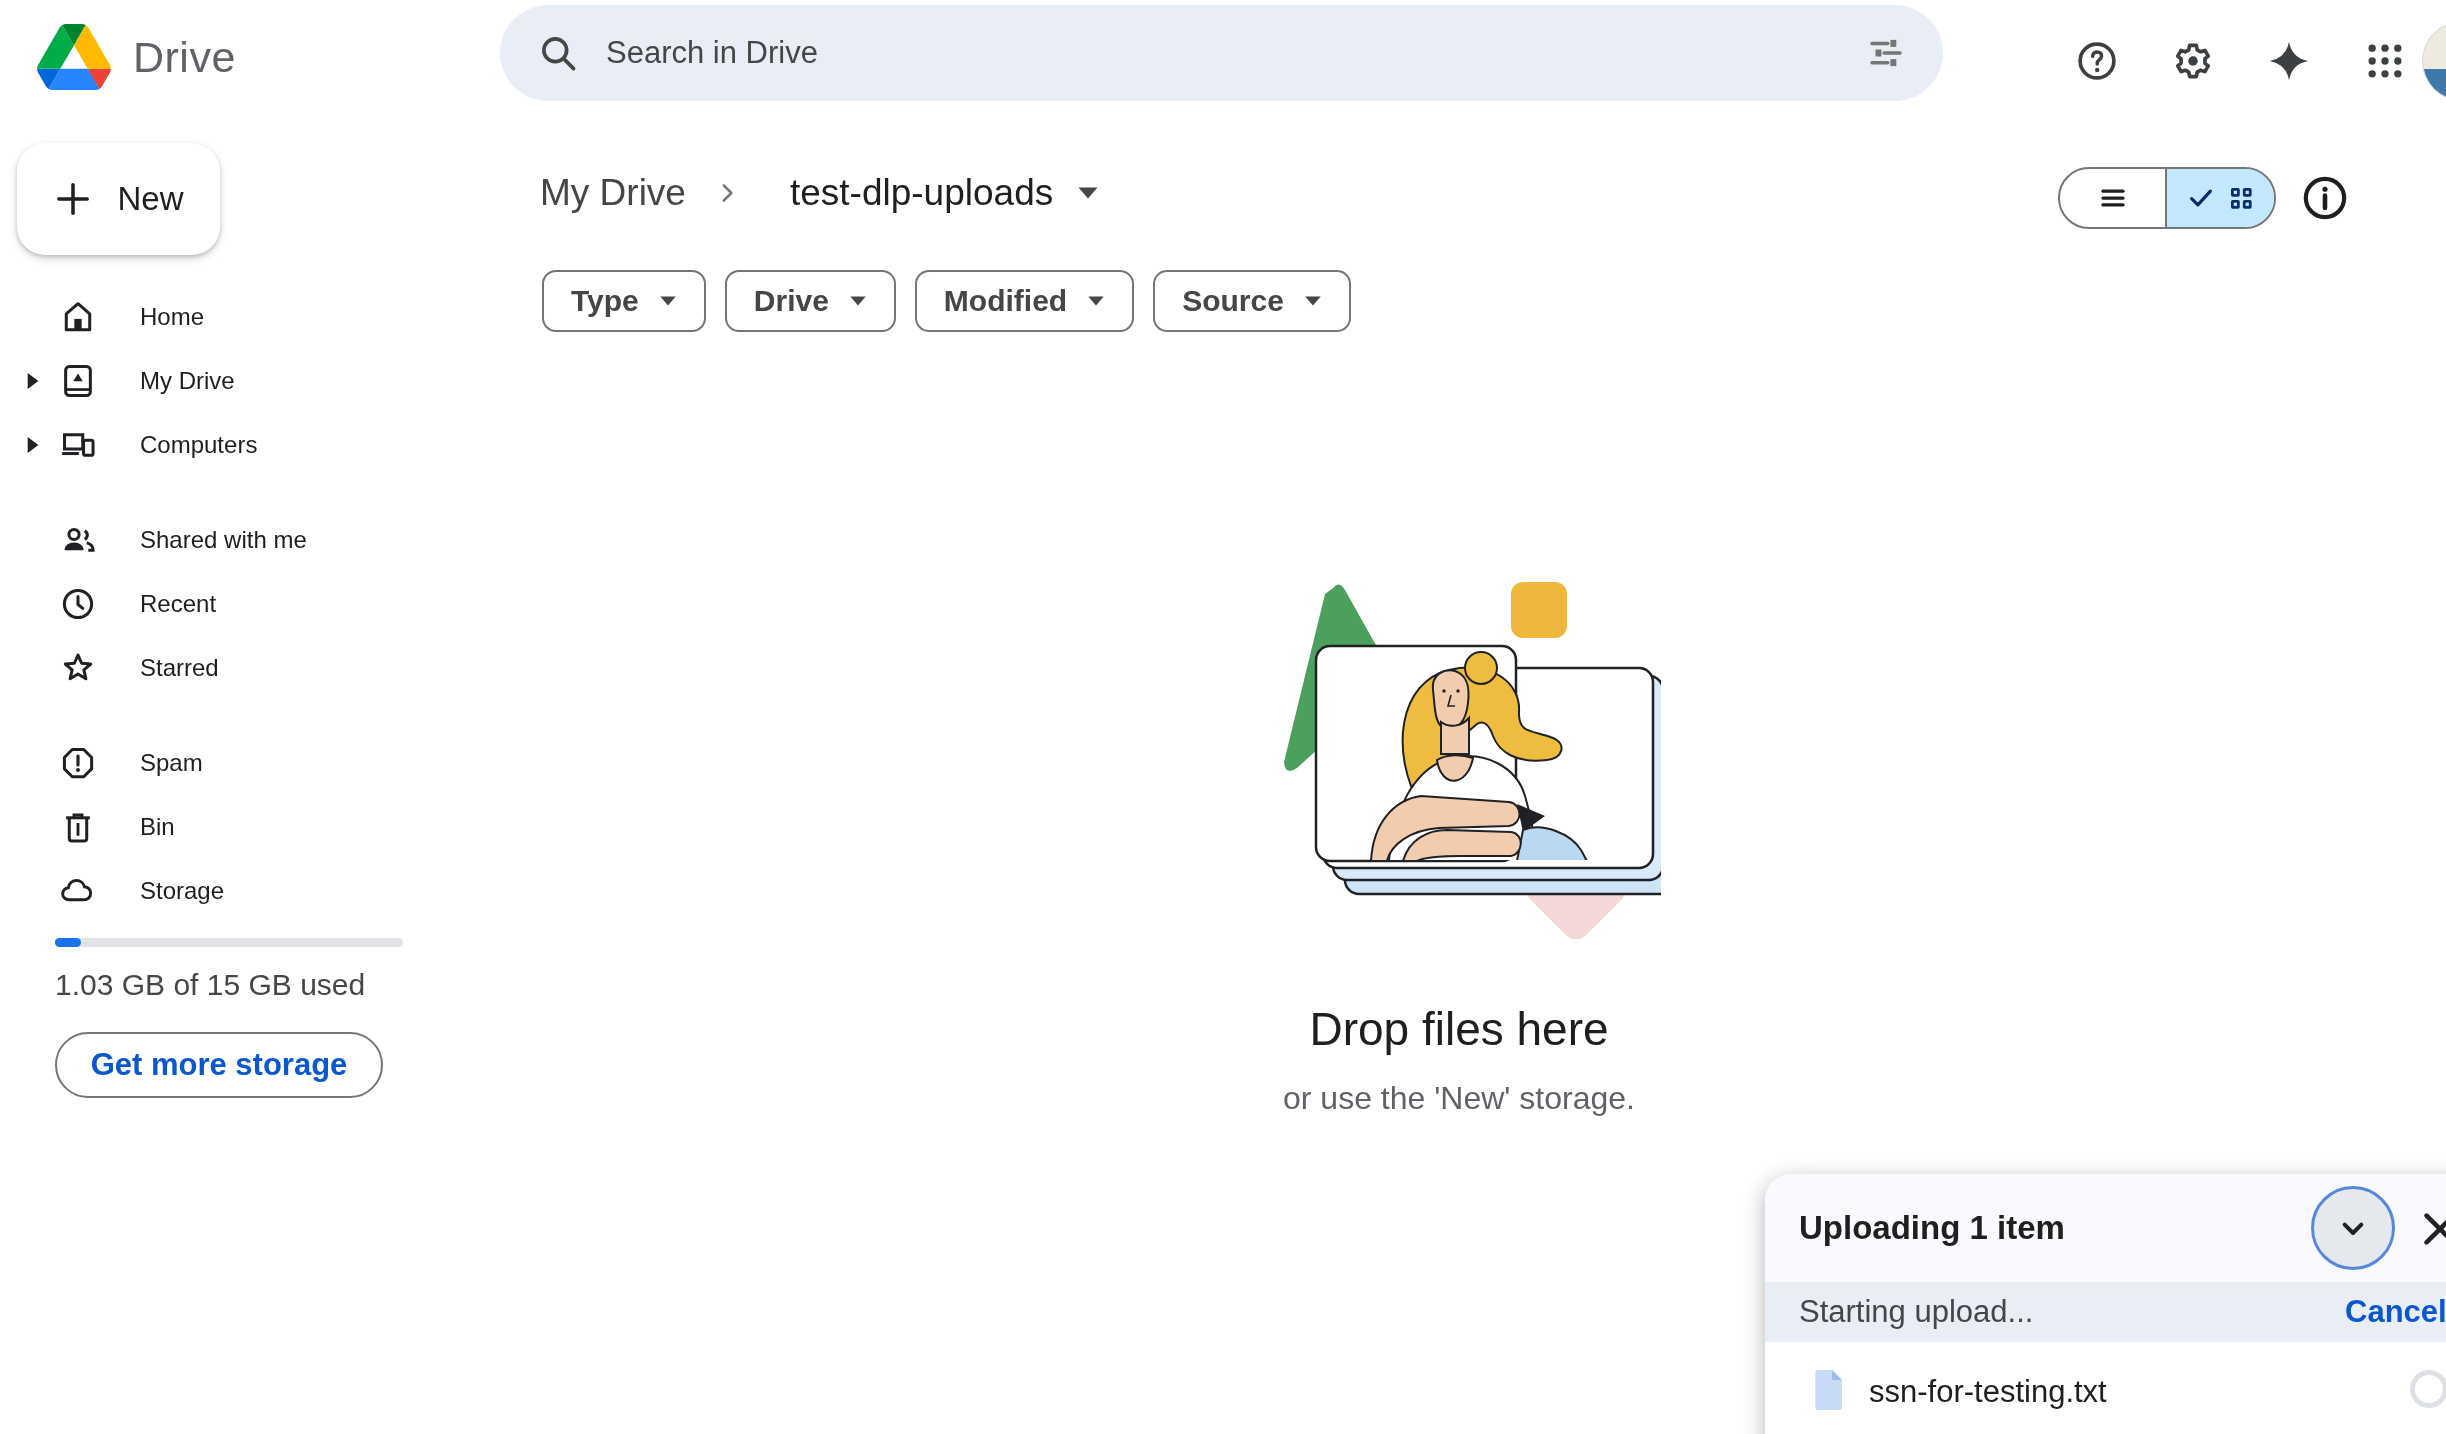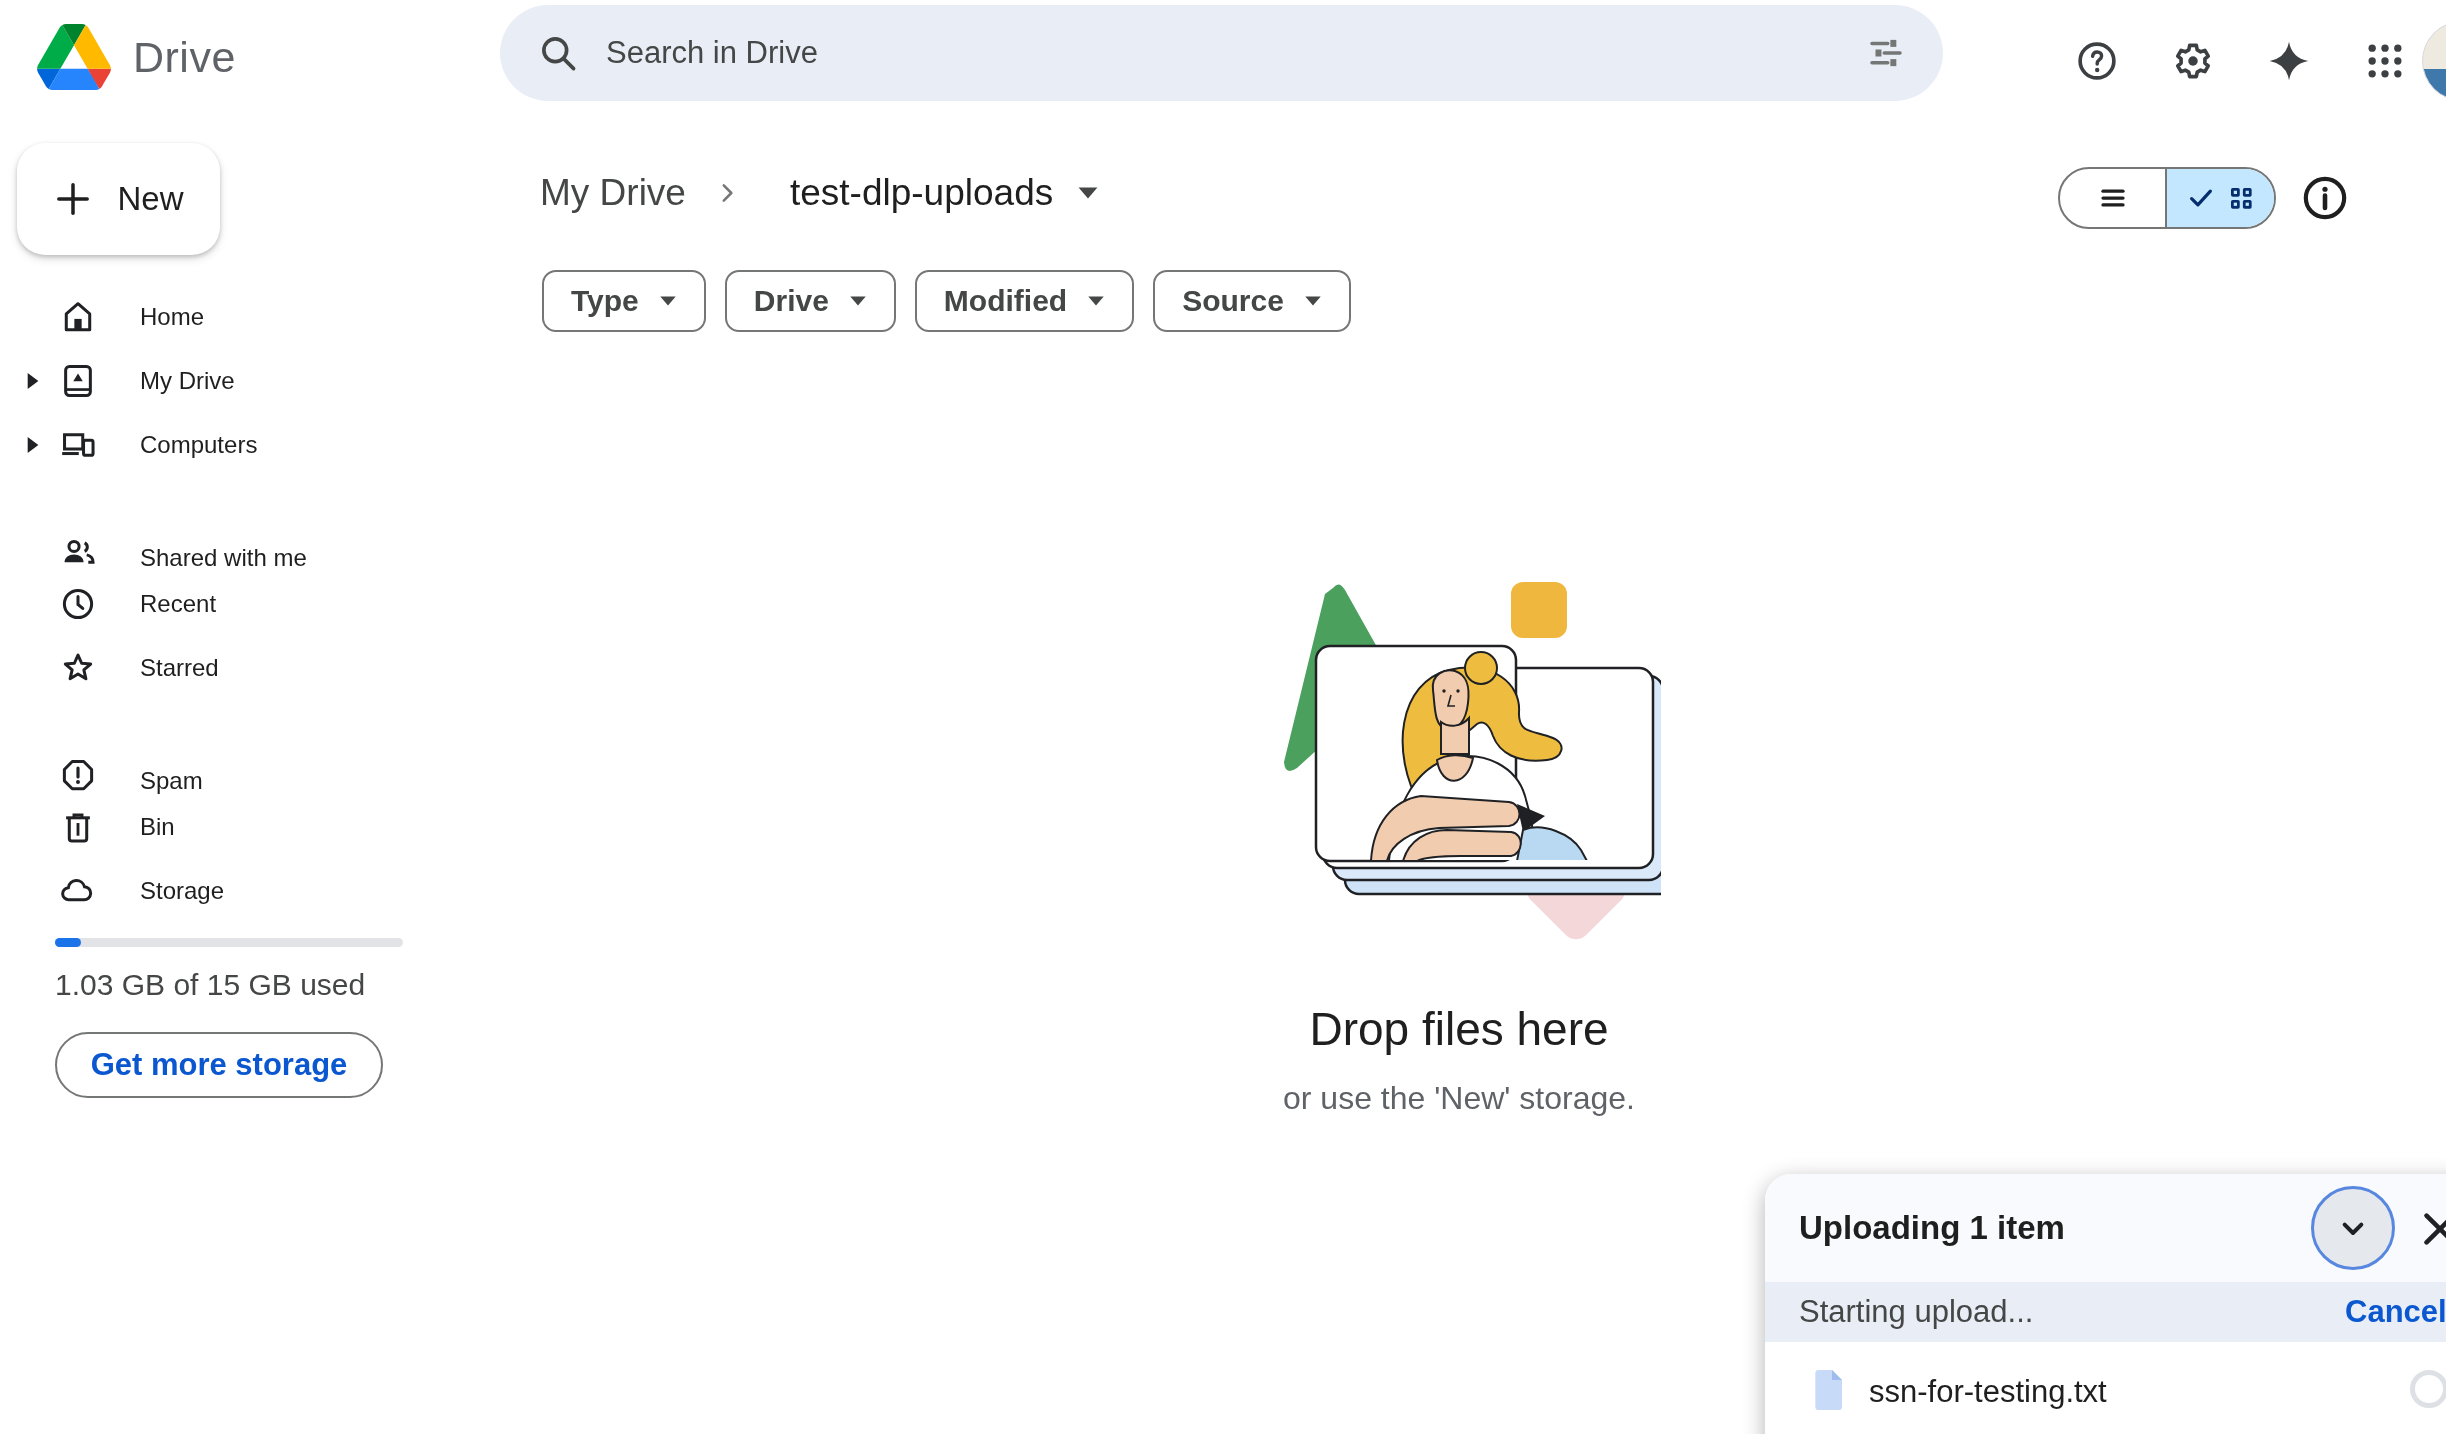--- a/index.html
+++ b/index.html
@@ -32,21 +32,21 @@
   
   .new-btn {
     position:absolute; left:17px; top:143px; width:203px; height:112px;
     background:#FFFFFF; border-radius:28px; box-shadow:0 2px 4px rgba(0,0,0,.18), 0 4px 10px rgba(0,0,0,.12);
     display:flex; align-items:center; justify-content:center; gap:24px; cursor:pointer;
   }
   .new-btn svg { width:40px; height:40px; }
   .new-btn .lbl { font-size:33px; color:#1F1F1F; }
   .nav { position:absolute; left:8px; top:285px; width:445px; }
   .nav-row { display:flex; align-items:center; height:64px; cursor:pointer; border-radius:32px; }
-  .nav-row.gap { margin-top:31px;align-items:flex-end; }
+  .nav-row.gap { margin-top:31px; }
   .caret-cell { width:50px; display:flex; justify-content:center; align-items:center; }
   .caret-cell svg { width:16px; height:16px; }
   .nav-icon { width:40px; height:40px; margin-right:42px; display:flex; align-items:center; justify-content:center; }
   .nav-icon svg { width:38px; height:38px; }
   .nav-label { font-size:24px; color:#1F1F1F; }
   .storage-bar { position:absolute; left:55px; top:938px; width:348px; height:9px; border-radius:5px; background:#E1E3E6; }
   .storage-fill { width:26px; height:9px; border-radius:5px; background:#1A73E8; }
   .storage-text { position:absolute; left:55px; top:968px; font-size:30px; color:#444746; }
   .more-storage-btn {
     position:absolute; left:55px; top:1032px; width:328px; height:66px; border-radius:36px;

